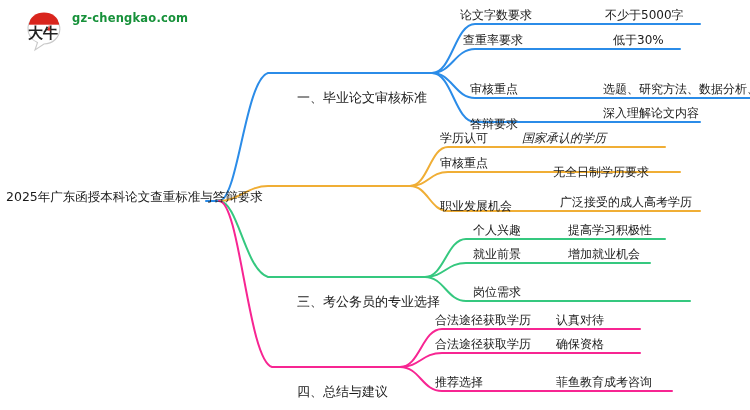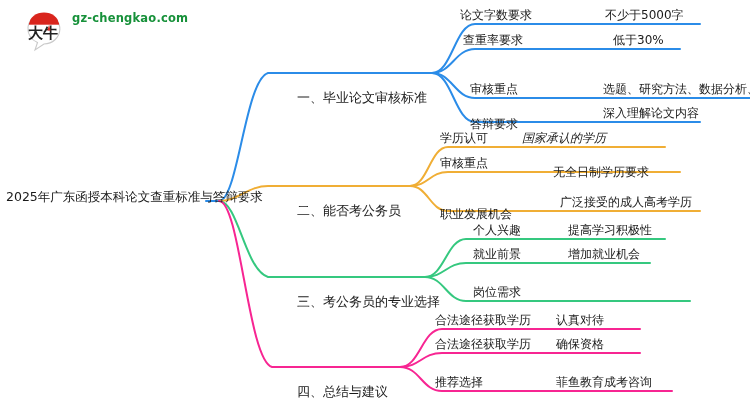--- a/index.html
+++ b/index.html
@@ -116,29 +116,28 @@
 
   <div class="node l2" style="left:463px; top:34px;">查重率要求</div>
   <div class="node l3" style="left:613px; top:34px;">低于30%</div>
 
   <div class="node l2" style="left:470px; top:83px;">审核重点</div>
   <div class="node l3" style="left:603px; top:83px;">选题、研究方法、数据分析、结论合理性</div>
 
   <div class="node l2" style="left:470px; top:107px;margin-top:11px;">答辩要求</div>
   <div class="node l3" style="left:603px; top:107px;">深入理解论文内容</div>
 
-  <div class="node l1" style="left:297px; top:170px;">二、能否考公务员</div>
 
   <div class="node l2" style="left:440px; top:132px;text-align:right;">学历认可</div>
   <div class="node l3" style="left:522px; top:132px;font-style:italic;">国家承认的学历</div>
 
   <div class="node l2" style="left:440px; top:157px;">审核重点</div>
   <div class="node l3" style="left:553px; top:157px;margin-top:9px;">无全日制学历要求</div>
 
-  <div class="node l2" style="left:440px; top:208px;text-align:center;">职业发展机会</div>
+  <div class="node l2" style="left:440px; top:200px;text-align:center;">职业发展机会</div>
   <div class="node l3" style="left:560px; top:196px;">广泛接受的成人高考学历</div>
 
   <div class="node l1" style="left:297px; top:261px;">三、考公务员的专业选择</div>
 
   <div class="node l2" style="left:473px; top:224px;">个人兴趣</div>
   <div class="node l3" style="left:568px; top:224px;">提高学习积极性</div>
 
   <div class="node l2" style="left:473px; top:248px;">就业前景</div>
   <div class="node l3" style="left:568px; top:248px;">增加就业机会</div>
 

